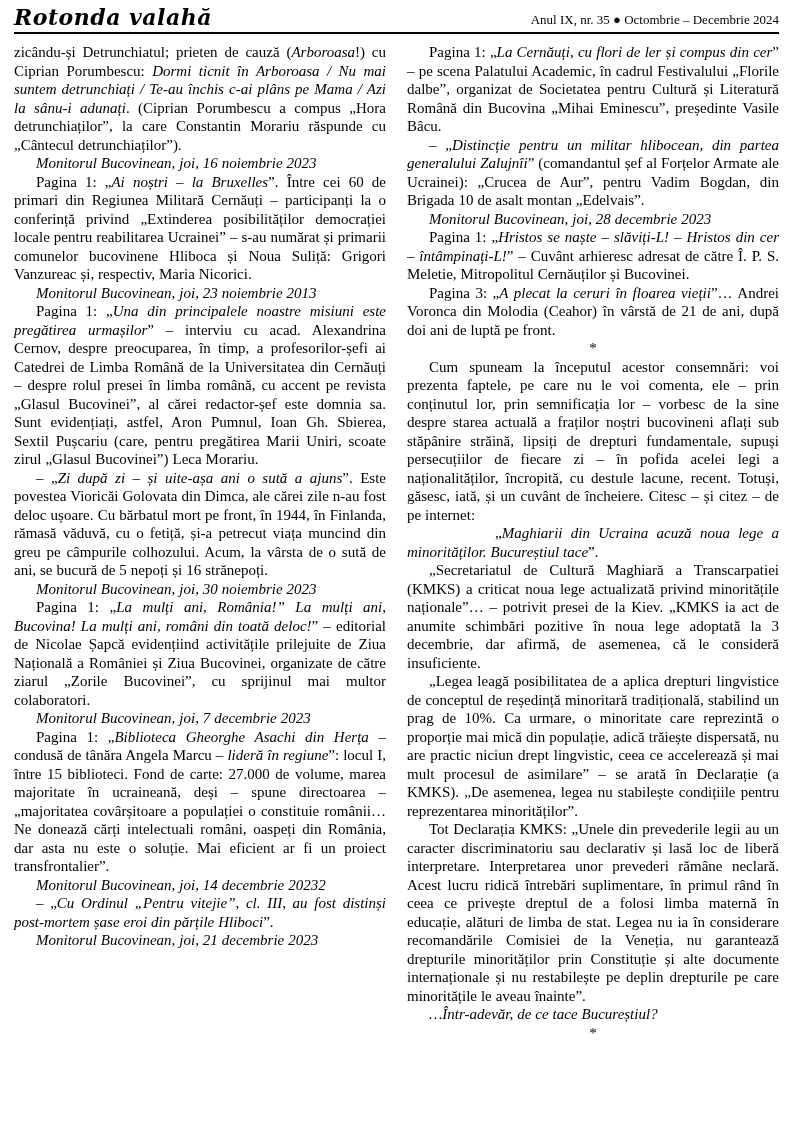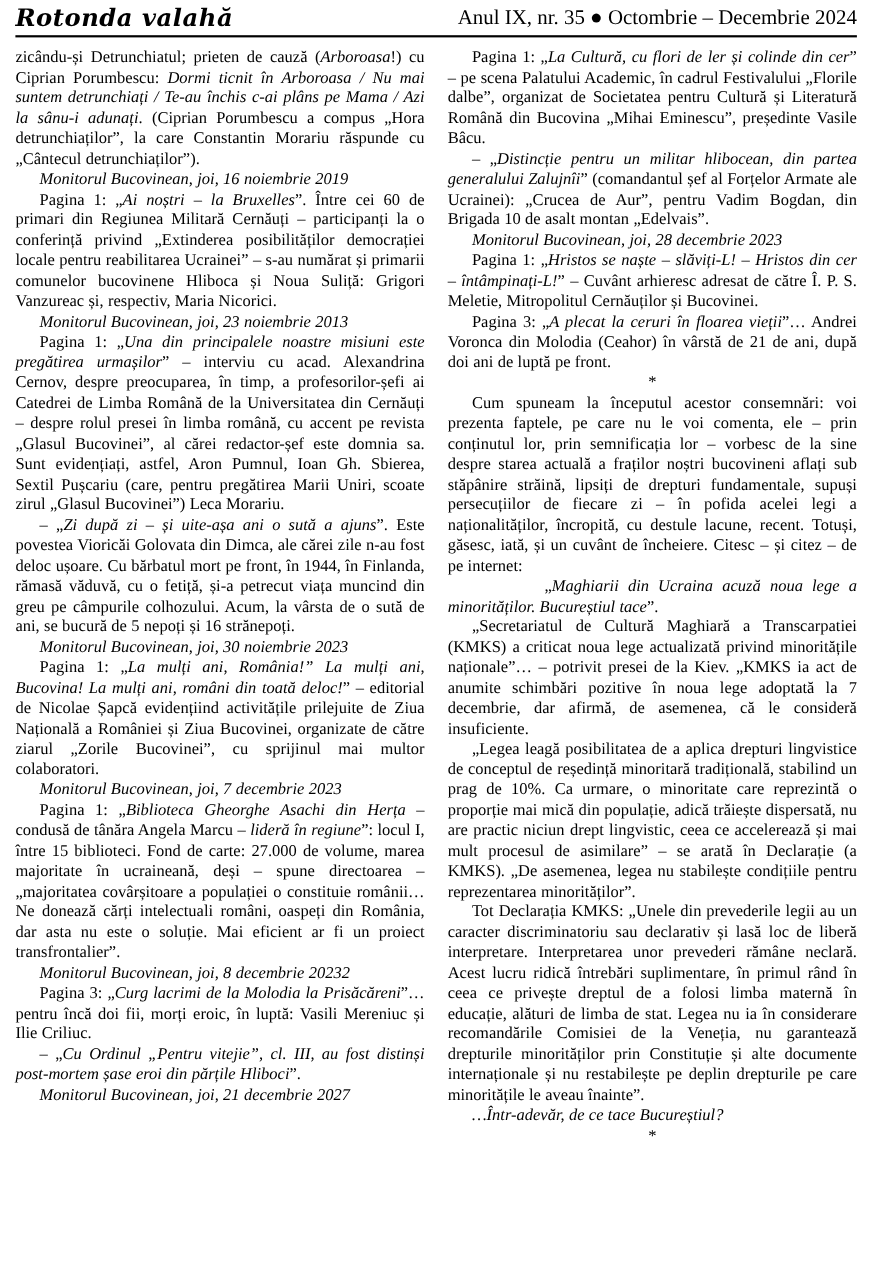--- a/index.html
+++ b/index.html
@@ -23,21 +23,21 @@
   }
   .masthead {
     font-family: "DejaVu Serif", serif;
     font-style: italic;
     font-weight: bold;
     font-size: 22px;
     letter-spacing: 0.5px;
     line-height: 1;
   }
   .issue {
-    font-size: 19px;
+    font-size: 13px;
     line-height: 1;
     padding-bottom: 2px;
   }
   .columns {
     display: flex;
     justify-content: space-between;
     margin-top: 9px;
   }
   .col { width: 372px; }
   p.para {
@@ -58,43 +58,42 @@
 <body>
 
 <div class="page">
   <header class="header">
     <div class="masthead">Rotonda valahă</div>
     <div class="issue">Anul IX, nr. 35 ● Octombrie – Decembrie 2024</div>
   </header>
   <main class="columns">
     <div class="col">
         <p class="para no-indent"><span>zicându-și Detrunchiatul; prieten de cauză (</span><span class="run-i">Arboroasa</span><span>!) cu Ciprian Porumbescu: </span><span class="run-i">Dormi ticnit în Arboroasa / Nu mai suntem detrunchiați / Te-au închis c-ai plâns pe Mama / Azi la sânu-i adunați</span><span>. (Ciprian Porumbescu a compus „Hora detrunchiaților”, la care Constantin Morariu răspunde cu „Cântecul detrunchiaților”).</span></p>
-        <p class="para"><span class="run-bi">Monitorul Bucovinean</span><span class="run-i">, joi, 16 noiembrie 2019</span></p>
+        <p class="para"><span class="run-bi">Monitorul Bucovinean</span><span class="run-i">, joi, 16 noiembrie 2023</span></p>
         <p class="para"><span>Pagina 1: „</span><span class="run-i">Ai noștri – la Bruxelles</span><span>”. Între cei 60 de primari din Regiunea Militară Cernăuți – participanți la o conferință privind „Extinderea posibilităților democrației locale pentru reabilitarea Ucrainei” – s-au numărat și primarii comunelor bucovinene Hliboca și Noua Suliță: Grigori Vanzureac și, respectiv, Maria Nicorici.</span></p>
         <p class="para"><span class="run-bi">Monitorul Bucovinean</span><span class="run-i">, joi, 23 noiembrie 2013</span></p>
         <p class="para"><span>Pagina 1: „</span><span class="run-i">Una din principalele noastre misiuni este pregătirea urmașilor</span><span>” – interviu cu acad. Alexandrina Cernov, despre preocuparea, în timp, a profesorilor-șefi ai Catedrei de Limba Română de la Universitatea din Cernăuți – despre rolul presei în limba română, cu accent pe revista „Glasul Bucovinei”, al cărei redactor-șef este domnia sa. Sunt evidențiați, astfel, Aron Pumnul, Ioan Gh. Sbierea, Sextil Pușcariu (care, pentru pregătirea Marii Uniri, scoate zirul „Glasul Bucovinei”) Leca Morariu.</span></p>
         <p class="para"><span>– „</span><span class="run-i">Zi după zi – și uite-așa ani o sută a ajuns</span><span>”. Este povestea Vioricăi Golovata din Dimca, ale cărei zile n-au fost deloc ușoare. Cu bărbatul mort pe front, în 1944, în Finlanda, rămasă văduvă, cu o fetiță, și-a petrecut viața muncind din greu pe câmpurile colhozului. Acum, la vârsta de o sută de ani, se bucură de 5 nepoți și 16 strănepoți.</span></p>
         <p class="para"><span class="run-bi">Monitorul Bucovinean</span><span class="run-i">, joi, 30 noiembrie 2023</span></p>
         <p class="para"><span>Pagina 1: „</span><span class="run-i">La mulți ani, România!” La mulți ani, Bucovina! La mulți ani, români din toată deloc!</span><span>” – editorial de Nicolae Șapcă evidențiind activitățile prilejuite de Ziua Națională a României și Ziua Bucovinei, organizate de către ziarul „Zorile Bucovinei”, cu sprijinul mai multor colaboratori.</span></p>
         <p class="para"><span class="run-bi">Monitorul Bucovinean</span><span class="run-i">, joi, 7 decembrie 2023</span></p>
         <p class="para"><span>Pagina 1: „</span><span class="run-i">Biblioteca Gheorghe Asachi din Herța</span><span> – condusă de tânăra Angela Marcu – </span><span class="run-bi">lideră în regiune</span><span>”: locul I, între 15 biblioteci. Fond de carte: 27.000 de volume, marea majoritate în ucraineană, deși – spune directoarea – „majoritatea covârșitoare a populației o constituie românii… Ne donează cărți intelectuali români, oaspeți din România, dar asta nu este o soluție. Mai eficient ar fi un proiect transfrontalier”.</span></p>
-        <p class="para"><span class="run-bi">Monitorul Bucovinean</span><span class="run-i">, joi, 8 decembrie 20232</span></p>
-        <p class="para"><span>Pagina 3: „</span><span class="run-i">Curg lacrimi de la Molodia la Prisăcăreni</span><span>”… pentru încă doi fii, morți eroic, în luptă: Vasili Mereniuc și Ilie Criliuc.</span></p>
+        <p class="para"><span class="run-bi">Monitorul Bucovinean</span><span class="run-i">, joi, 14 decembrie 20232</span></p>
         <p class="para"><span>– „</span><span class="run-i">Cu Ordinul „Pentru vitejie”, cl. III, au fost distinși post-mortem șase eroi din părțile Hliboci</span><span>”.</span></p>
-        <p class="para"><span class="run-bi">Monitorul Bucovinean</span><span class="run-i">, joi, 21 decembrie 2027</span></p>
+        <p class="para"><span class="run-bi">Monitorul Bucovinean</span><span class="run-i">, joi, 21 decembrie 2023</span></p>
       </div>
     <div class="col">
-        <p class="para"><span>Pagina 1: „</span><span class="run-i">La Cultură, cu flori de ler și colinde din cer</span><span>” – pe scena Palatului Academic, în cadrul Festivalului „Florile dalbe”, organizat de Societatea pentru Cultură și Literatură Română din Bucovina „Mihai Eminescu”, președinte Vasile Bâcu.</span></p>
+        <p class="para"><span>Pagina 1: „</span><span class="run-i">La Cernăuți, cu flori de ler și compus din cer</span><span>” – pe scena Palatului Academic, în cadrul Festivalului „Florile dalbe”, organizat de Societatea pentru Cultură și Literatură Română din Bucovina „Mihai Eminescu”, președinte Vasile Bâcu.</span></p>
         <p class="para"><span>– „</span><span class="run-i">Distincție pentru un militar hlibocean, din partea generalului Zalujnîi</span><span>” (comandantul șef al Forțelor Armate ale Ucrainei): „Crucea de Aur”, pentru Vadim Bogdan, din Brigada 10 de asalt montan „Edelvais”.</span></p>
         <p class="para"><span class="run-bi">Monitorul Bucovinean</span><span class="run-i">, joi, 28 decembrie 2023</span></p>
         <p class="para"><span>Pagina 1: „</span><span class="run-i">Hristos se naște – slăviți-L! – Hristos din cer – întâmpinați-L!</span><span>” – Cuvânt arhieresc adresat de către Î. P. S. Meletie, Mitropolitul Cernăuților și Bucovinei.</span></p>
         <p class="para"><span>Pagina 3: „</span><span class="run-i">A plecat la ceruri în floarea vieții</span><span>”… Andrei Voronca din Molodia (Ceahor) în vârstă de 21 de ani, după doi ani de luptă pe front.</span></p>
         <p class="para center"><span>*</span></p>
         <p class="para"><span>Cum spuneam la începutul acestor consemnări: voi prezenta faptele, pe care nu le voi comenta, ele – prin conținutul lor, prin semnificația lor – vorbesc de la sine despre starea actuală a fraților noștri bucovineni aflați sub stăpânire străină, lipsiți de drepturi fundamentale, supuși persecuțiilor de fiecare zi – în pofida acelei legi a naționalităților, încropită, cu destule lacune, recent. Totuși, găsesc, iată, și un cuvânt de încheiere. Citesc – și citez – de pe internet:</span></p>
         <p class="para large-indent"><span>„</span><span class="run-i">Maghiarii din Ucraina acuză noua lege a minorităților. Bucureștiul tace</span><span>”.</span></p>
-        <p class="para"><span>„Secretariatul de Cultură Maghiară a Transcarpatiei (KMKS) a criticat noua lege actualizată privind minoritățile naționale”… – potrivit presei de la Kiev. „KMKS ia act de anumite schimbări pozitive în noua lege adoptată la 7 decembrie, dar afirmă, de asemenea, că le consideră insuficiente.</span></p>
+        <p class="para"><span>„Secretariatul de Cultură Maghiară a Transcarpatiei (KMKS) a criticat noua lege actualizată privind minoritățile naționale”… – potrivit presei de la Kiev. „KMKS ia act de anumite schimbări pozitive în noua lege adoptată la 3 decembrie, dar afirmă, de asemenea, că le consideră insuficiente.</span></p>
         <p class="para"><span>„Legea leagă posibilitatea de a aplica drepturi lingvistice de conceptul de reședință minoritară tradițională, stabilind un prag de 10%. Ca urmare, o minoritate care reprezintă o proporție mai mică din populație, adică trăiește dispersată, nu are practic niciun drept lingvistic, ceea ce accelerează și mai mult procesul de asimilare” – se arată în Declarație (a KMKS). „De asemenea, legea nu stabilește condițiile pentru reprezentarea minorităților”.</span></p>
         <p class="para"><span>Tot Declarația KMKS: „Unele din prevederile legii au un caracter discriminatoriu sau declarativ și lasă loc de liberă interpretare. Interpretarea unor prevederi rămâne neclară. Acest lucru ridică întrebări suplimentare, în primul rând în ceea ce privește dreptul de a folosi limba maternă în educație, alături de limba de stat. Legea nu ia în considerare recomandările Comisiei de la Veneția, nu garantează drepturile minorităților prin Constituție și alte documente internaționale și nu restabilește pe deplin drepturile pe care minoritățile le aveau înainte”.</span></p>
         <p class="para"><span class="run-i">…Într-adevăr, de ce tace Bucureștiul?</span></p>
         <p class="para center"><span>*</span></p>
       </div>
   </main>
 </div>
 
 </body></html>

